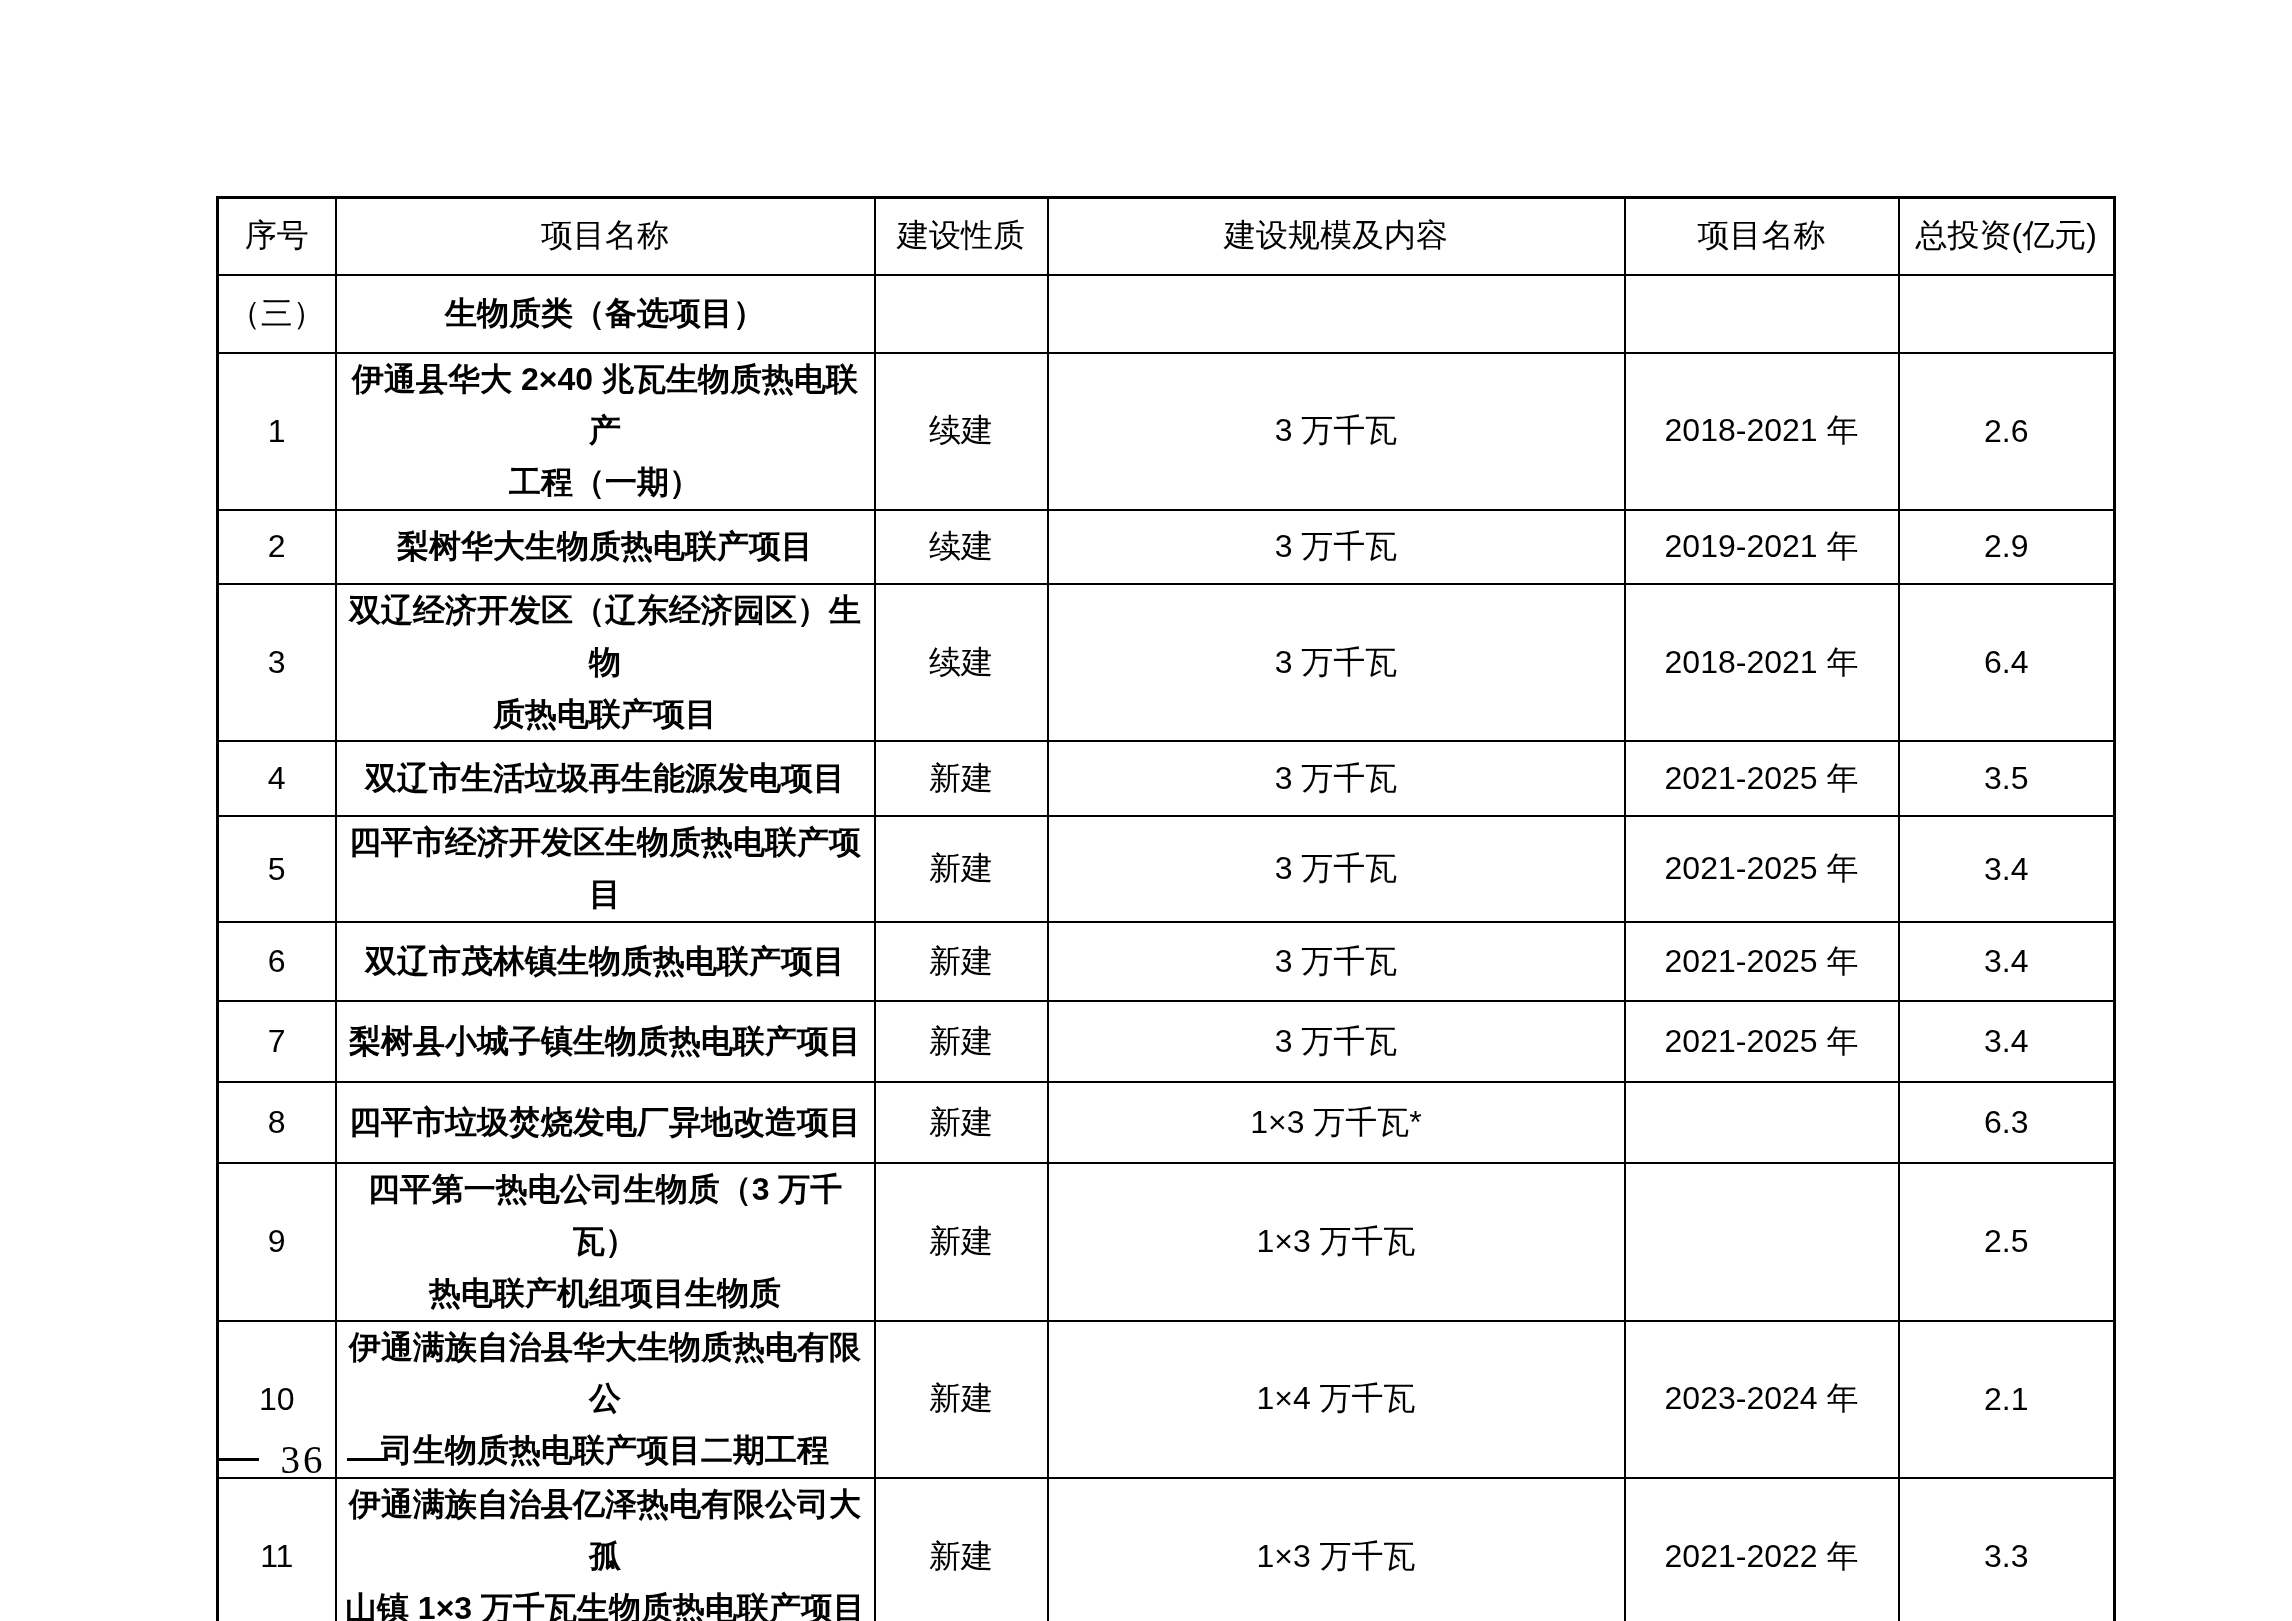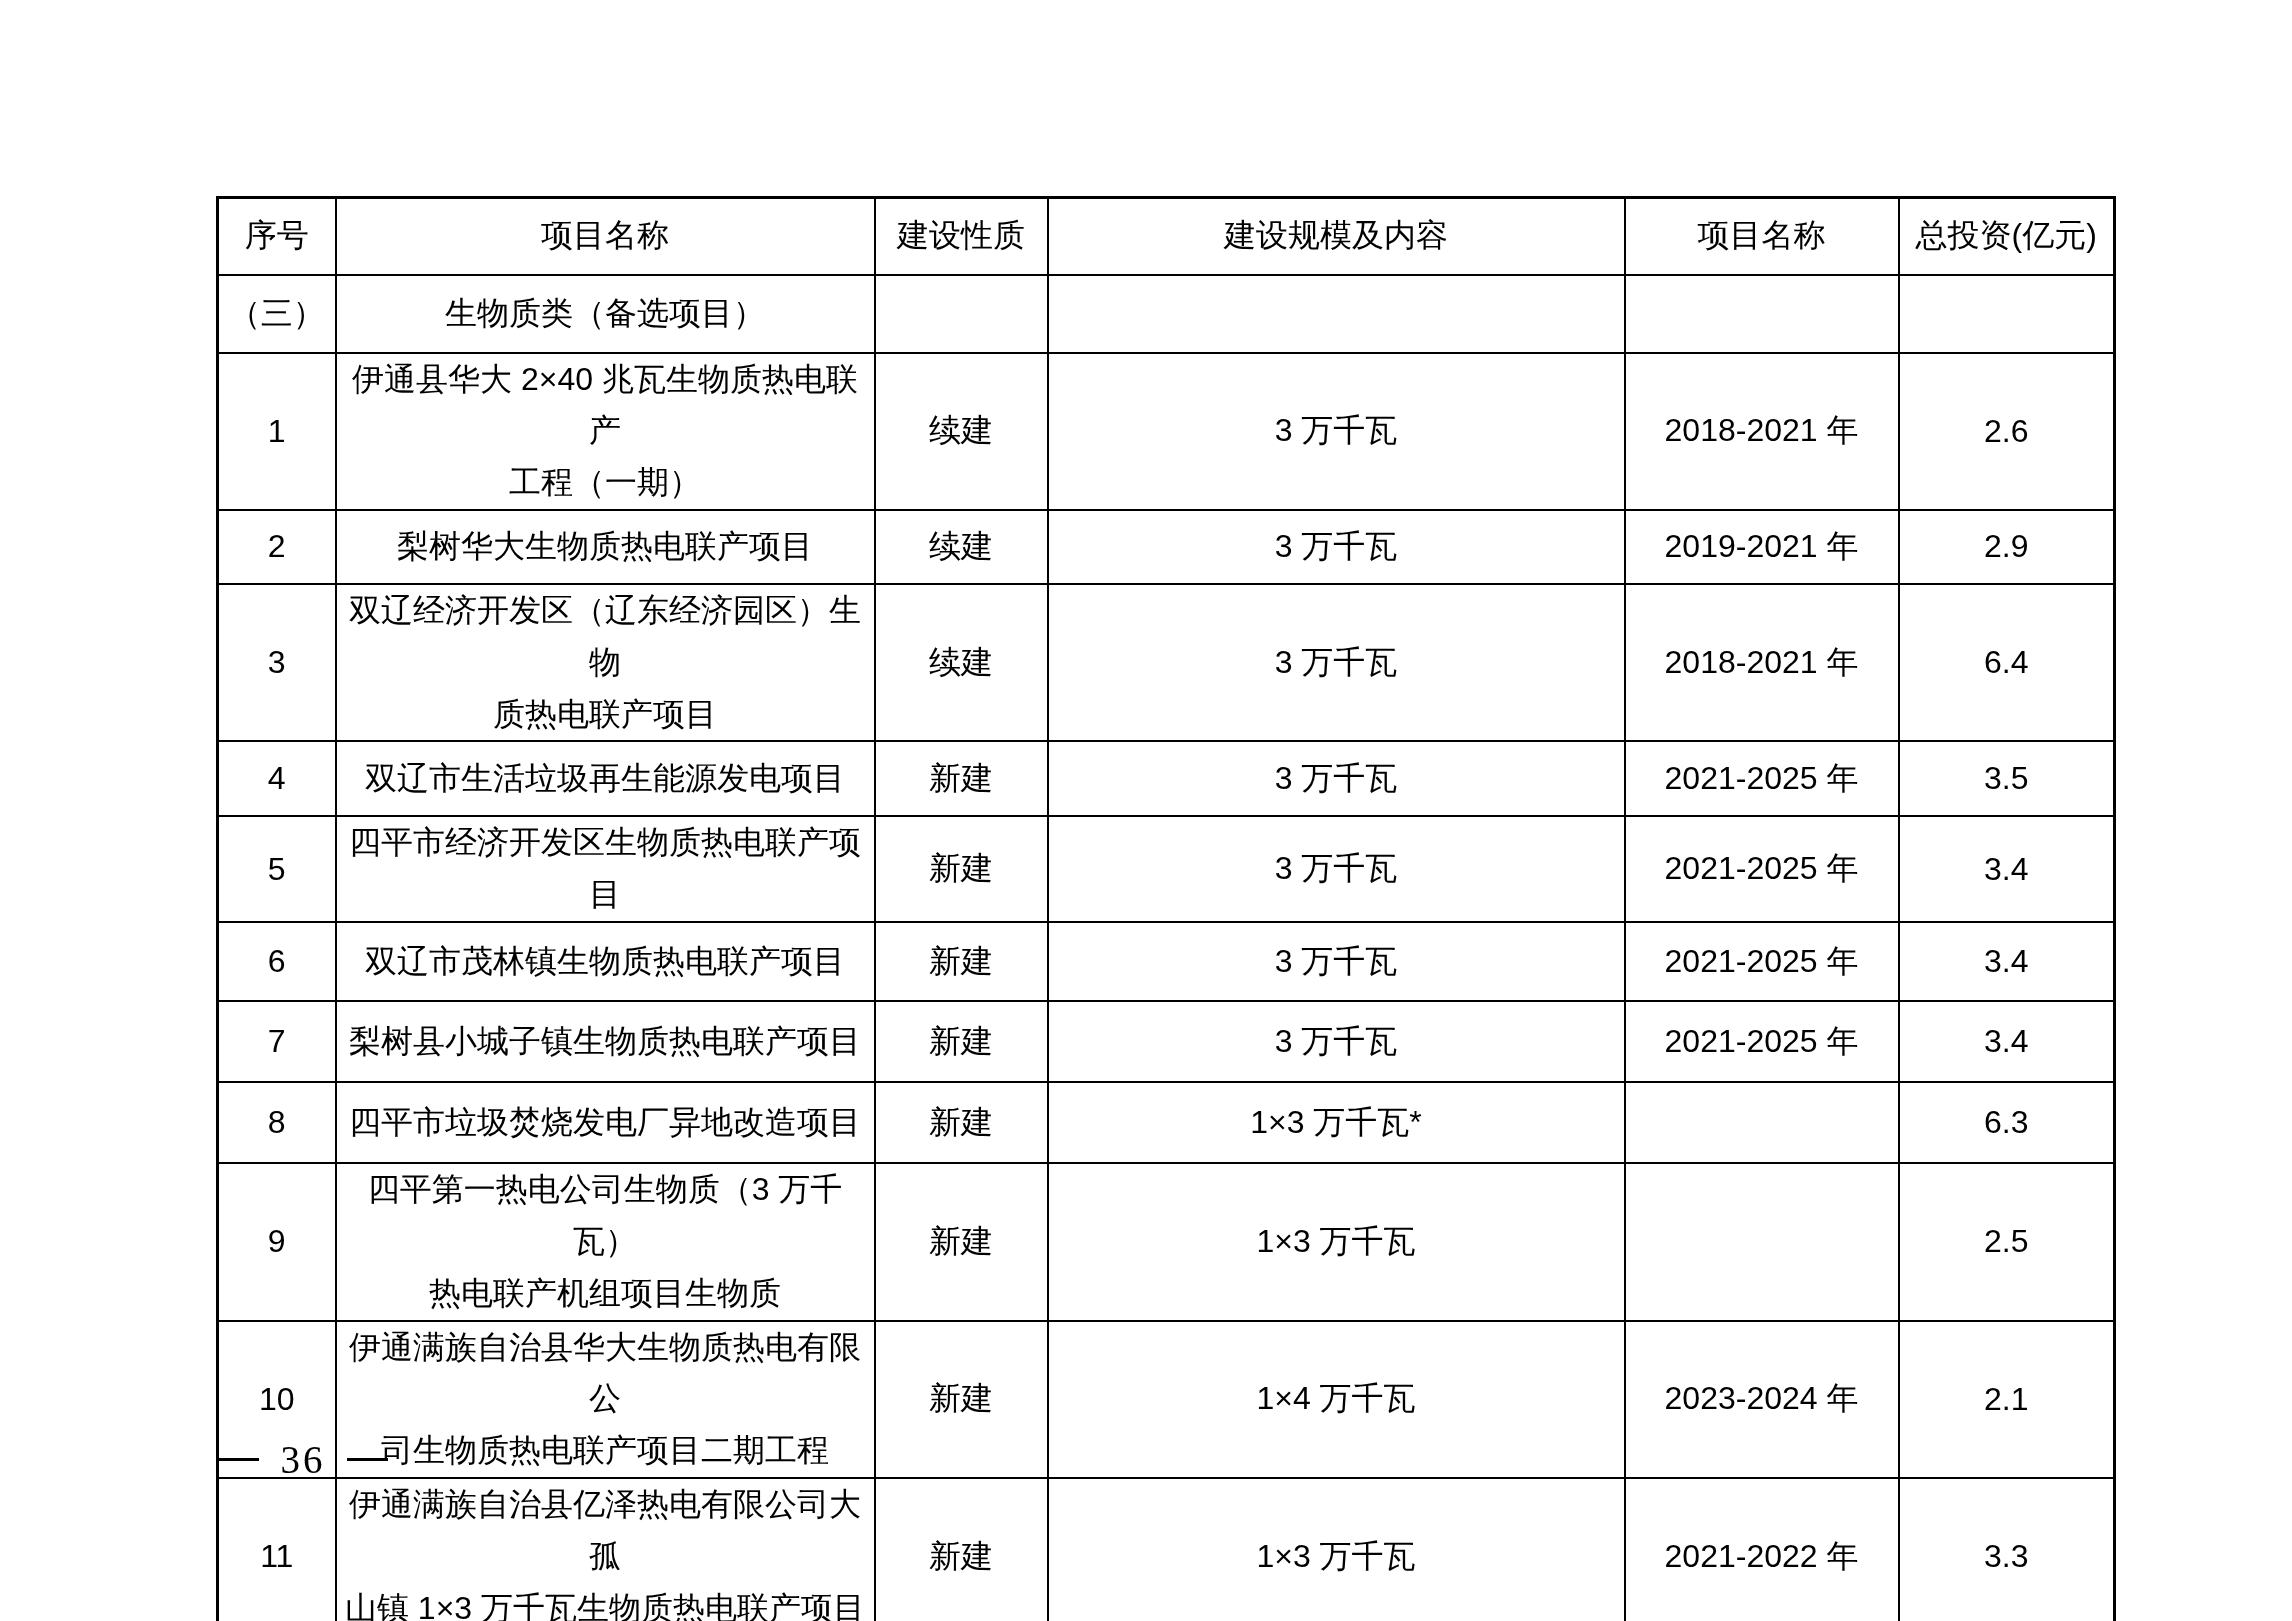--- a/index.html
+++ b/index.html
@@ -27,20 +27,21 @@
     text-align: center;
     vertical-align: middle;
     font-size: 32px;
     font-weight: normal;
     padding: 0 7.8px;
     overflow: hidden;
   }
   .projects-table td.name-cell {
     white-space: pre-line;
     line-height: 1.62;
+    font-weight: bold;
   }
   .h79 { height: 77px; }
   .h80 { height: 78px; }
   .h76 { height: 74px; }
   .h77 { height: 75px; }
   .h81 { height: 79px; }
   .h83 { height: 81px; }
   .h111 { height: 109px; }
   .h113 { height: 111px; }
   .h114 { height: 112px; }

